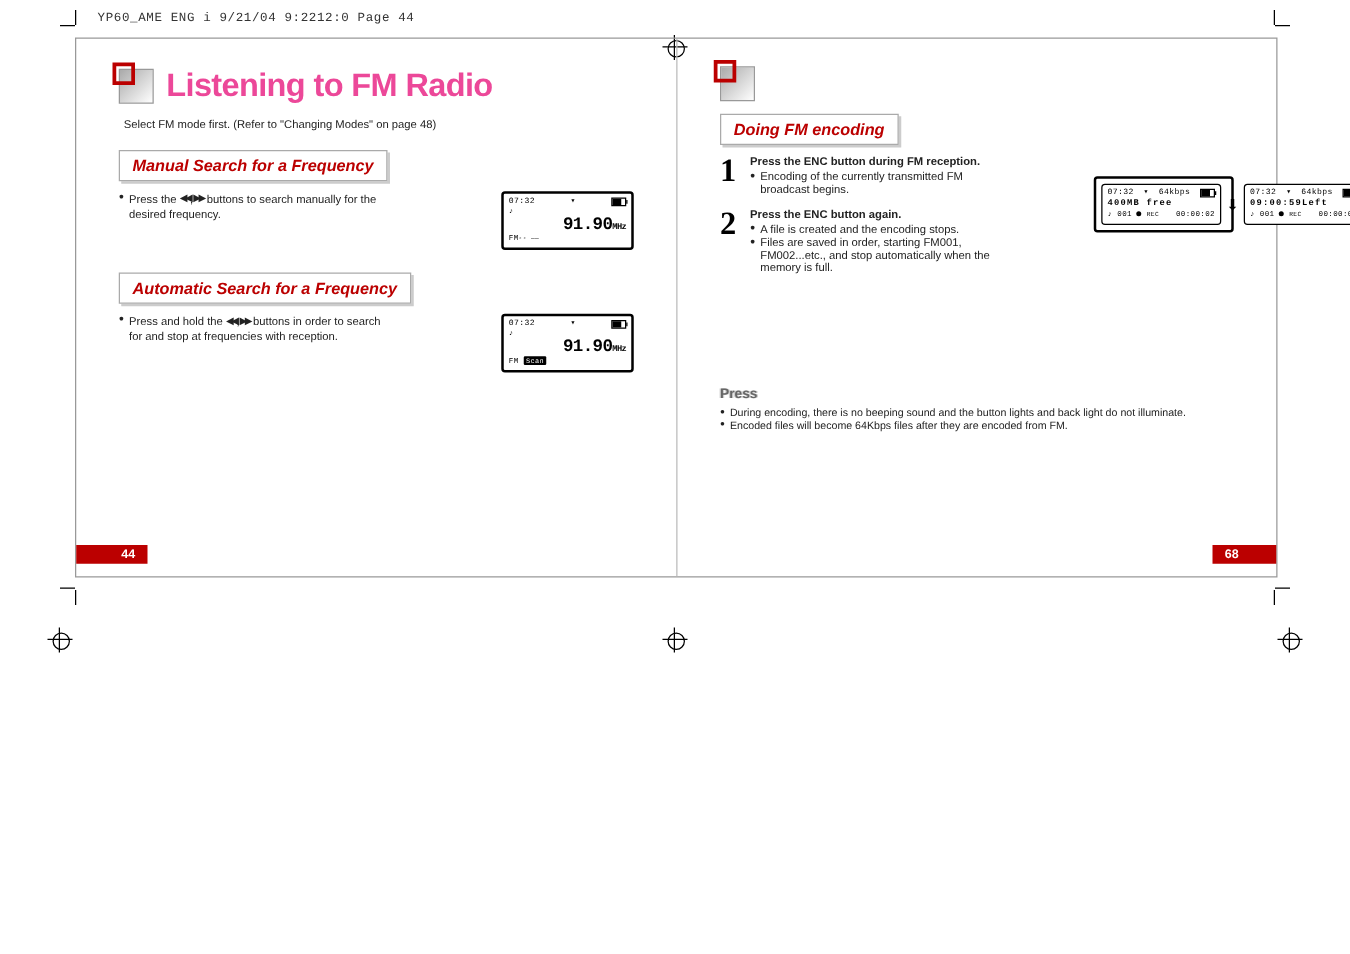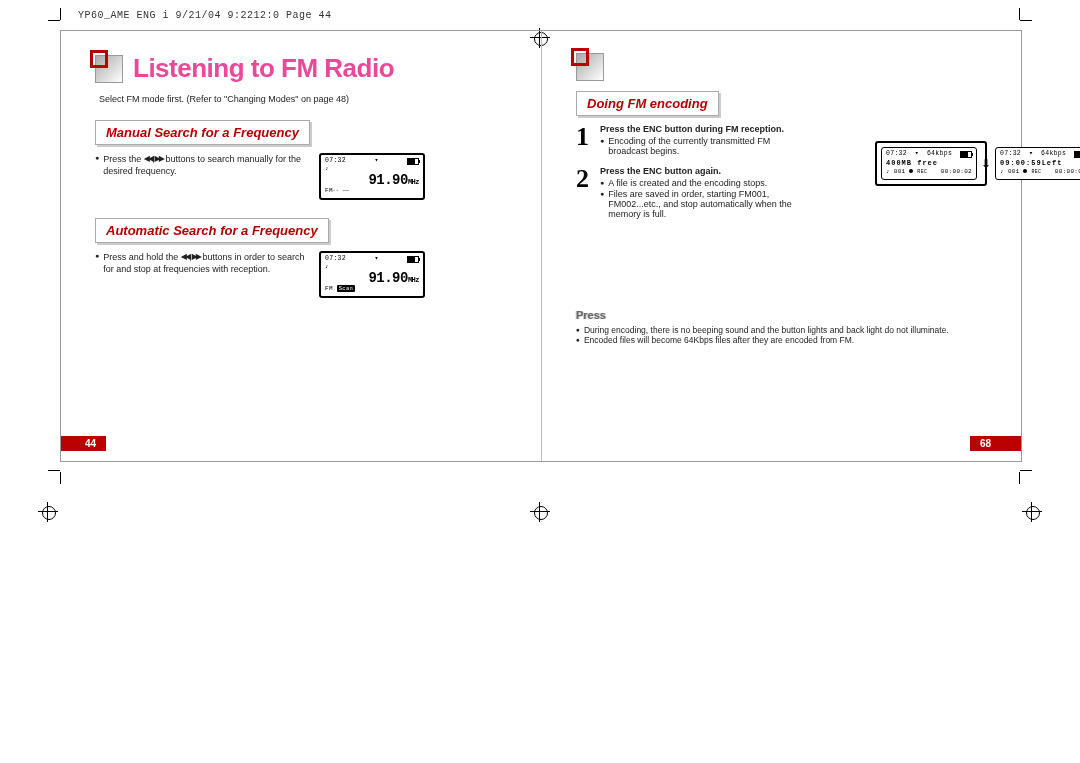--- a/index.html
+++ b/index.html
@@ -83,21 +83,21 @@
     box-shadow: 2px 2px 0 #ccc;
     padding: 4px 10px;
     font-size: 13px;
     font-weight: bold;
     font-style: italic;
     color: #b00;
     margin-bottom: 8px;
     background:#fff;
   }
 
-  .body-row { display:flex; gap:14px; align-items:flex-start; }
+  .body-row { display:flex; align-items:flex-start;justify-content:space-between; }
   .bullet-text {
     font-size: 9px;
     color:#222;
     line-height: 1.35;
     max-width: 210px;
   }
   .bullet-text .b { display:flex; gap:4px; margin-bottom:2px;}
   .bullet-text .b::before{content:"●"; font-size:7px; line-height:1.4;}
   .ffrw { display:inline-block; font-size:8px; letter-spacing:-2px; vertical-align:middle;}
 
@@ -164,21 +164,21 @@
   .note-list .b{display:flex; gap:4px;}
   .note-list .b::before{content:"●"; font-size:6.5px; line-height:1.4;}
 
   .pgnum{
     position:absolute;
     bottom:10px;
     font-size:10px; font-weight:bold; color:#fff;
     background:#b00;
     padding:2px 10px;
   }
-  .pgnum.left{left:0; padding-left:24px;text-align:right;}
+  .pgnum.left{left:0; padding-left:36px;text-align:right;}
   .pgnum.right{right:0; padding-right:30px;}
 
 </style>
 </head>
 <body>
 
 <div class="header-note">YP60_AME ENG i  9/21/04 9:2212:0  Page 44</div>
 
 <div class="reg" style="left:530px; top:28px;">
     <span class="circ"></span>

